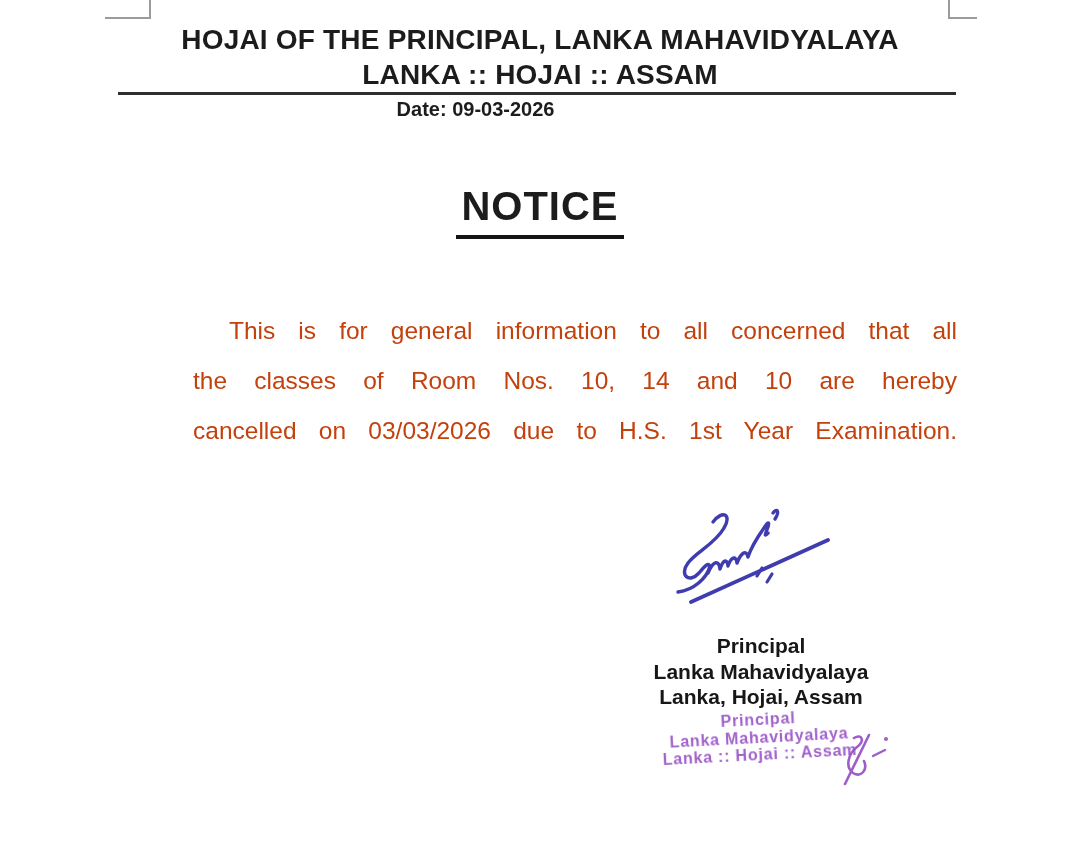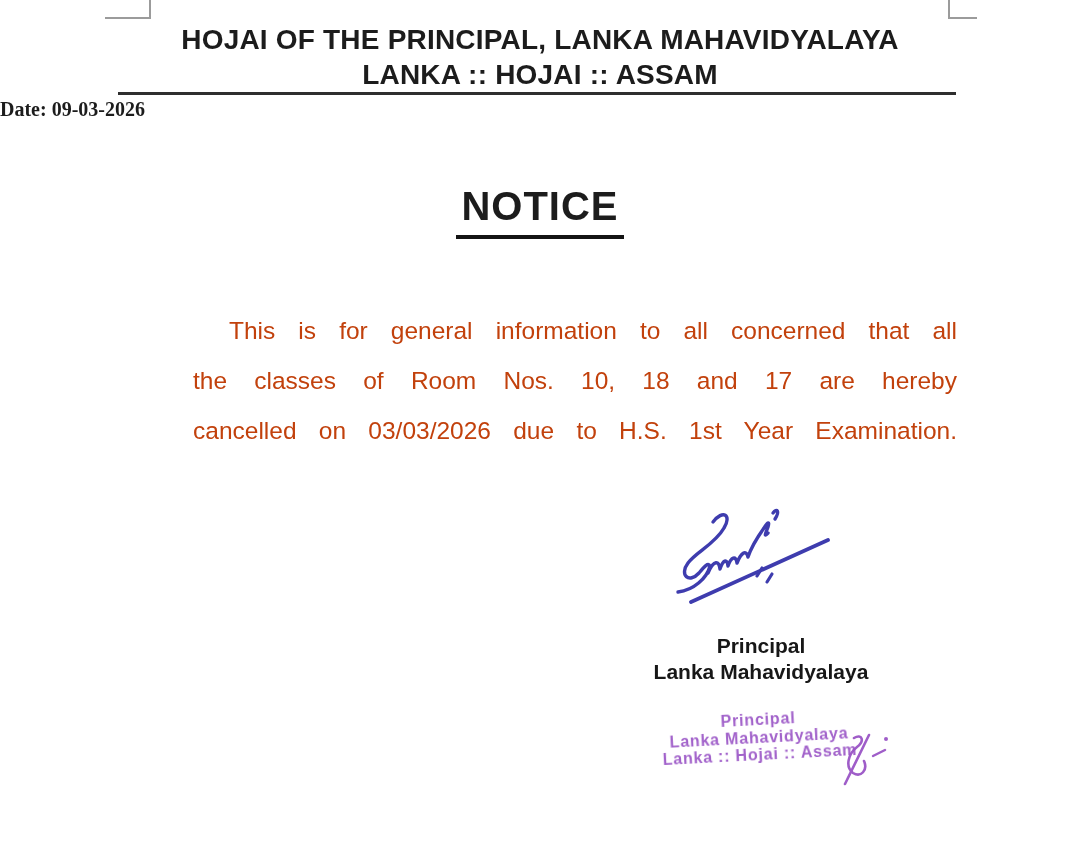--- a/index.html
+++ b/index.html
@@ -60,24 +60,23 @@
     width: 838px;
     height: 3px;
     background: #2e2e2e;
   }
 
   .date-line {
     position: absolute;
     top: 98px;
     left: 0;
     width: 951px;
-    text-align: left;
+    text-align: center;
     font-size: 20px;
     font-weight: bold;
-    font-family: Liberation Serif, serif;
   }
 
   
   .notice-title-wrap {
     position: absolute;
     top: 184px;
     left: 0;
     width: 1080px;
     text-align: center;
   }
@@ -172,36 +171,37 @@
   <div class="header-rule"></div>
 
   <div class="date-line">Date: 09-03-2026</div>
 
   <div class="notice-title-wrap">
     <span class="notice-title">NOTICE</span>
   </div>
 
   <div class="notice-body">
     <div class="body-line first">This is for general information to all concerned that all</div>
-    <div class="body-line">the classes of Room Nos. 10, 18 and 17 are hereby</div>
+    <div class="body-line">the classes of Room Nos. 10, 14 and 10 are hereby</div>
     <div class="body-line">cancelled on 03/03/2026 due to H.S. 1st Year Examination.</div>
   </div>
 
   <svg class="signature-svg" viewBox="0 0 180 112" fill="none" stroke-linecap="round" stroke-linejoin="round">
     <path stroke-width="3.4" d="M 50 20 C 60 7, 69 13, 61 26 C 52 42, 33 50, 25 61 C 16 73, 26 82, 36 71 C 41 65, 45 60, 47 64 C 44 76, 31 88, 15 90" stroke="#3e3cae"></path>
     <path stroke-width="3.4" d="M 45 71 C 51 57, 56 59, 57 67 C 60 58, 64 56, 65 64 C 68 55, 73 53, 74 61 C 78 51, 83 47, 85 55 C 89 43, 96 33, 101 26 C 104 21, 107 18, 105 25 C 103 31, 100 36, 105 31" stroke="#3e3cae"></path>
     <path stroke-width="3.4" d="M 110 11 C 114 6, 117 9, 112 17" stroke="#3e3cae"></path>
     <path stroke-width="3.2" d="M 94 74 L 99 66" stroke="#3e3cae"></path>
     <path stroke-width="3.2" d="M 104 80 L 109 72" stroke="#3e3cae"></path>
     <path stroke-width="3.8" d="M 28 100 L 165 38" stroke="#3e3cae"></path>
   </svg>
 
   <div class="signatory">
     <div>Principal</div>
     <div>Lanka Mahavidyalaya</div>
+    <div>Lanka, Hojai, Assam</div>
   </div>
 
   <div class="stamp">
     <div>Principal</div>
     <div>Lanka Mahavidyalaya</div>
     <div>Lanka :: Hojai :: Assam</div>
   </div>
 
   <svg class="stamp-initial-svg" viewBox="0 0 62 66" fill="none" stroke-linecap="round" stroke-linejoin="round">
     <path stroke-width="2.6" d="M 26 12 C 34 7, 37 15, 29 21 C 20 28, 17 41, 25 47 C 33 52, 40 44, 36 35" stroke="#9a55c6"></path>

